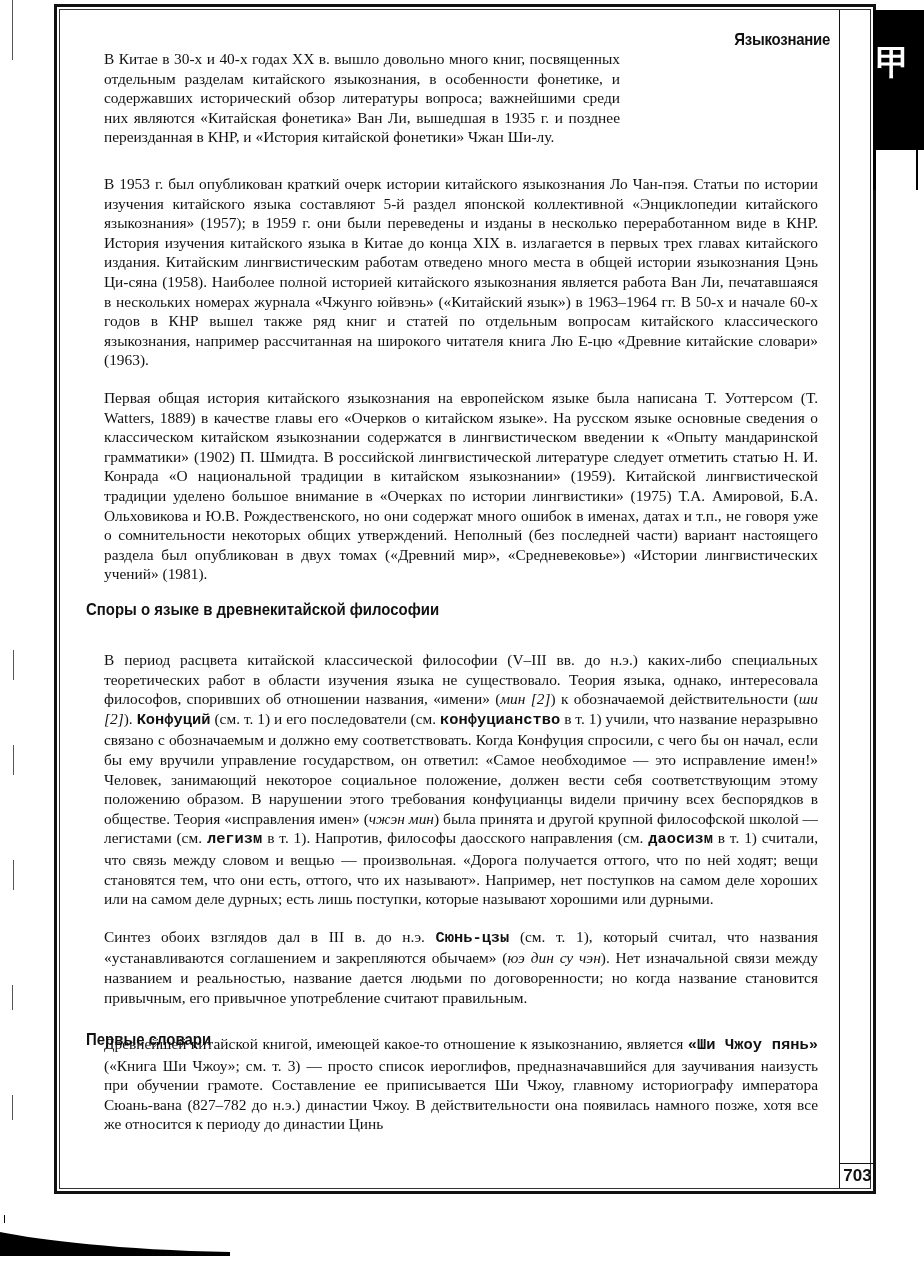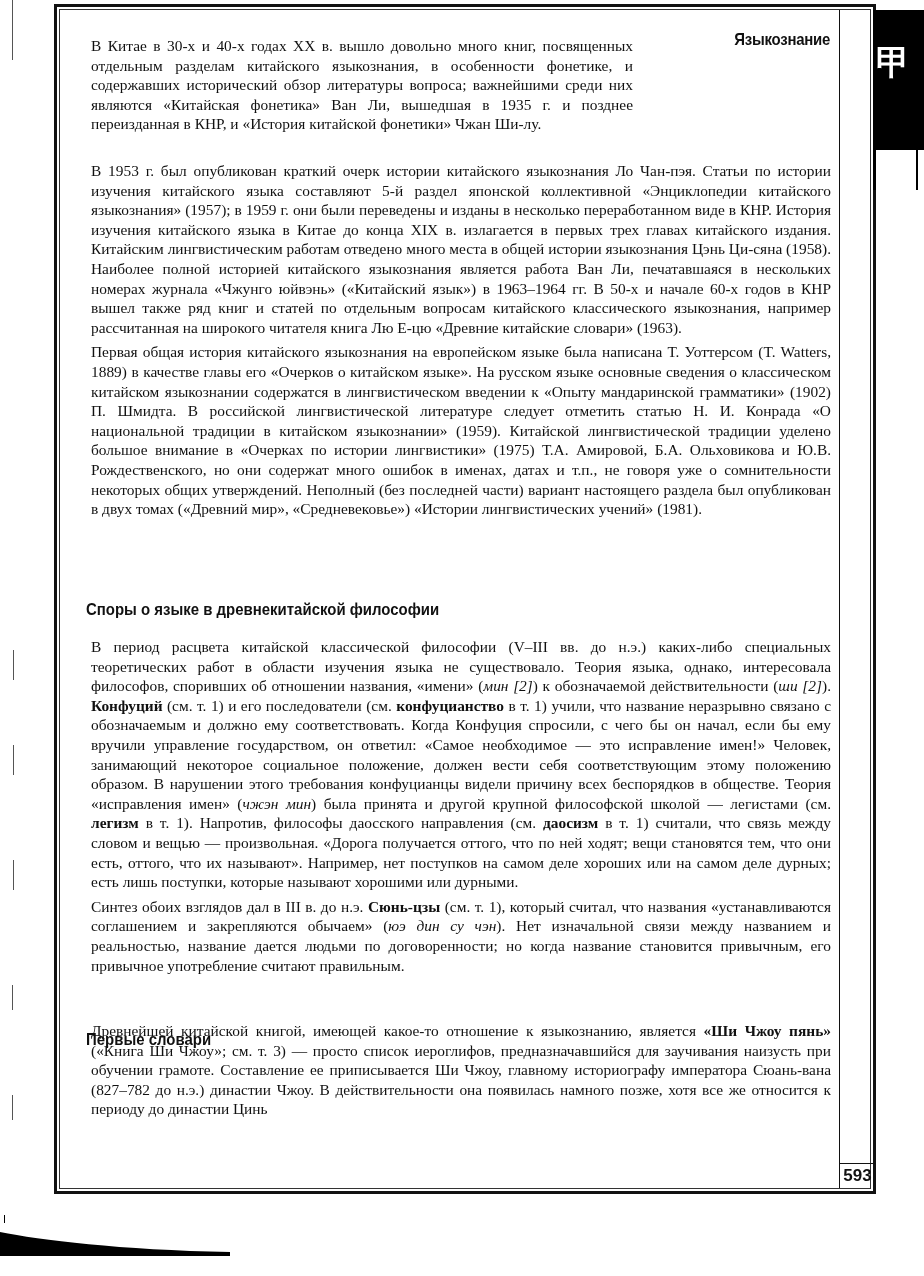--- a/index.html
+++ b/index.html
@@ -7,24 +7,24 @@
   .outer-frame { position:absolute; left:54px; top:4px; width:822px; height:1190px; border:3px solid #111; box-sizing:border-box; }
   .inner-frame { position:absolute; left:59px; top:9px; width:812px; height:1180px; border:1px solid #333; box-sizing:border-box; }
   .right-rule { position:absolute; left:839px; top:10px; width:1px; height:1178px; background:#111; }
   .thumb-tab { position:absolute; left:873px; top:10px; width:51px; height:140px; background:#000; }
   .thumb-glyph { position:absolute; left:0; top:30px; width:40px; text-align:center; color:#fff; font-size:34px; font-weight:bold; font-family:"DejaVu Sans", sans-serif; }
   .tab-white { position:absolute; left:873px; top:150px; width:45px; height:40px; border-left:3px solid #000; border-right:2px solid #000; box-sizing:border-box; background:#fff;}
   .page-num-box { position:absolute; left:839px; top:1163px; width:37px; height:26px; border-top:1px solid #111; box-sizing:border-box; }
   .page-num { position:absolute; left:0; top:2px; width:37px; text-align:center; font-family:"Liberation Sans", sans-serif; font-weight:bold; font-size:17px; }
   .running-head { position:absolute; left:700px; top:30px; width:130px; text-align:right; font-family:"Liberation Sans", sans-serif; font-weight:bold; font-size:17px; letter-spacing:-0.3px; transform:scaleX(0.88); transform-origin:right; }
   .text { position:absolute; left:86px; width:750px; font-size:15.4px; line-height:19.6px; text-align:justify; }
-  .text p { margin:5px; text-indent:0; }
+  .text p { margin:18px; text-indent:0; }
   .narrow { width:552px; }
   .heading { position:absolute; left:86px; font-family:"Liberation Sans", sans-serif; font-weight:bold; font-size:17px; transform:scaleX(0.88); transform-origin:left; }
-  b { font-weight:bold; }
+  b { font-weight:bold;font-family:Liberation Mono, monospace; }
   i { }
   .margin-dash { position:absolute; width:1px; background:#555; }
   .bottom-smudge { position:absolute; left:0; top:1232px; width:230px; height:24px; }
 </style>
 </head>
 <body>
 
 <div class="outer-frame"></div>
 <div class="inner-frame"></div>
 <div class="right-rule"></div>
@@ -52,21 +52,21 @@
   <p><span>Синтез обоих взглядов дал в III в. до н.э. </span><b>Сюнь-цзы</b><span> (см. т. 1), который считал, что названия «устанавливаются соглашением и закрепляются обычаем» (</span><i>юэ дин су чэн</i><span>). Нет изначальной связи между названием и реальностью, название дается людьми по договоренности; но когда название становится привычным, его привычное употребление считают правильным.</span></p>
 </div>
 
 <div class="heading" style="top:1030px;">Первые словари</div>
 
 <div class="text" style="top:1016px;">
   <p><span>Древнейшей китайской книгой, имеющей какое-то отношение к языкознанию, является </span><b>«Ши Чжоу пянь»</b><span> («Книга Ши Чжоу»; см. т. 3) — просто список иероглифов, предназначавшийся для заучивания наизусть при обучении грамоте. Составление ее приписывается Ши Чжоу, главному историографу императора Сюань-вана (827–782 до н.э.) династии Чжоу. В действительности она появилась намного позже, хотя все же относится к периоду до династии Цинь</span></p>
 </div>
 
 <div class="page-num-box">
-  <div class="page-num">593</div>
+  <div class="page-num">703</div>
 </div>
 
 <div class="margin-dash" style="left:12px;top:0px;height:60px;"></div>
 <div class="margin-dash" style="left:13px;top:650px;height:30px;"></div>
 <div class="margin-dash" style="left:13px;top:745px;height:30px;"></div>
 <div class="margin-dash" style="left:13px;top:860px;height:30px;"></div>
 <div class="margin-dash" style="left:12px;top:985px;height:25px;"></div>
 <div class="margin-dash" style="left:12px;top:1095px;height:25px;"></div>
 <div class="margin-dash" style="left:4px;top:1215px;height:8px;background:#000;"></div>
 

